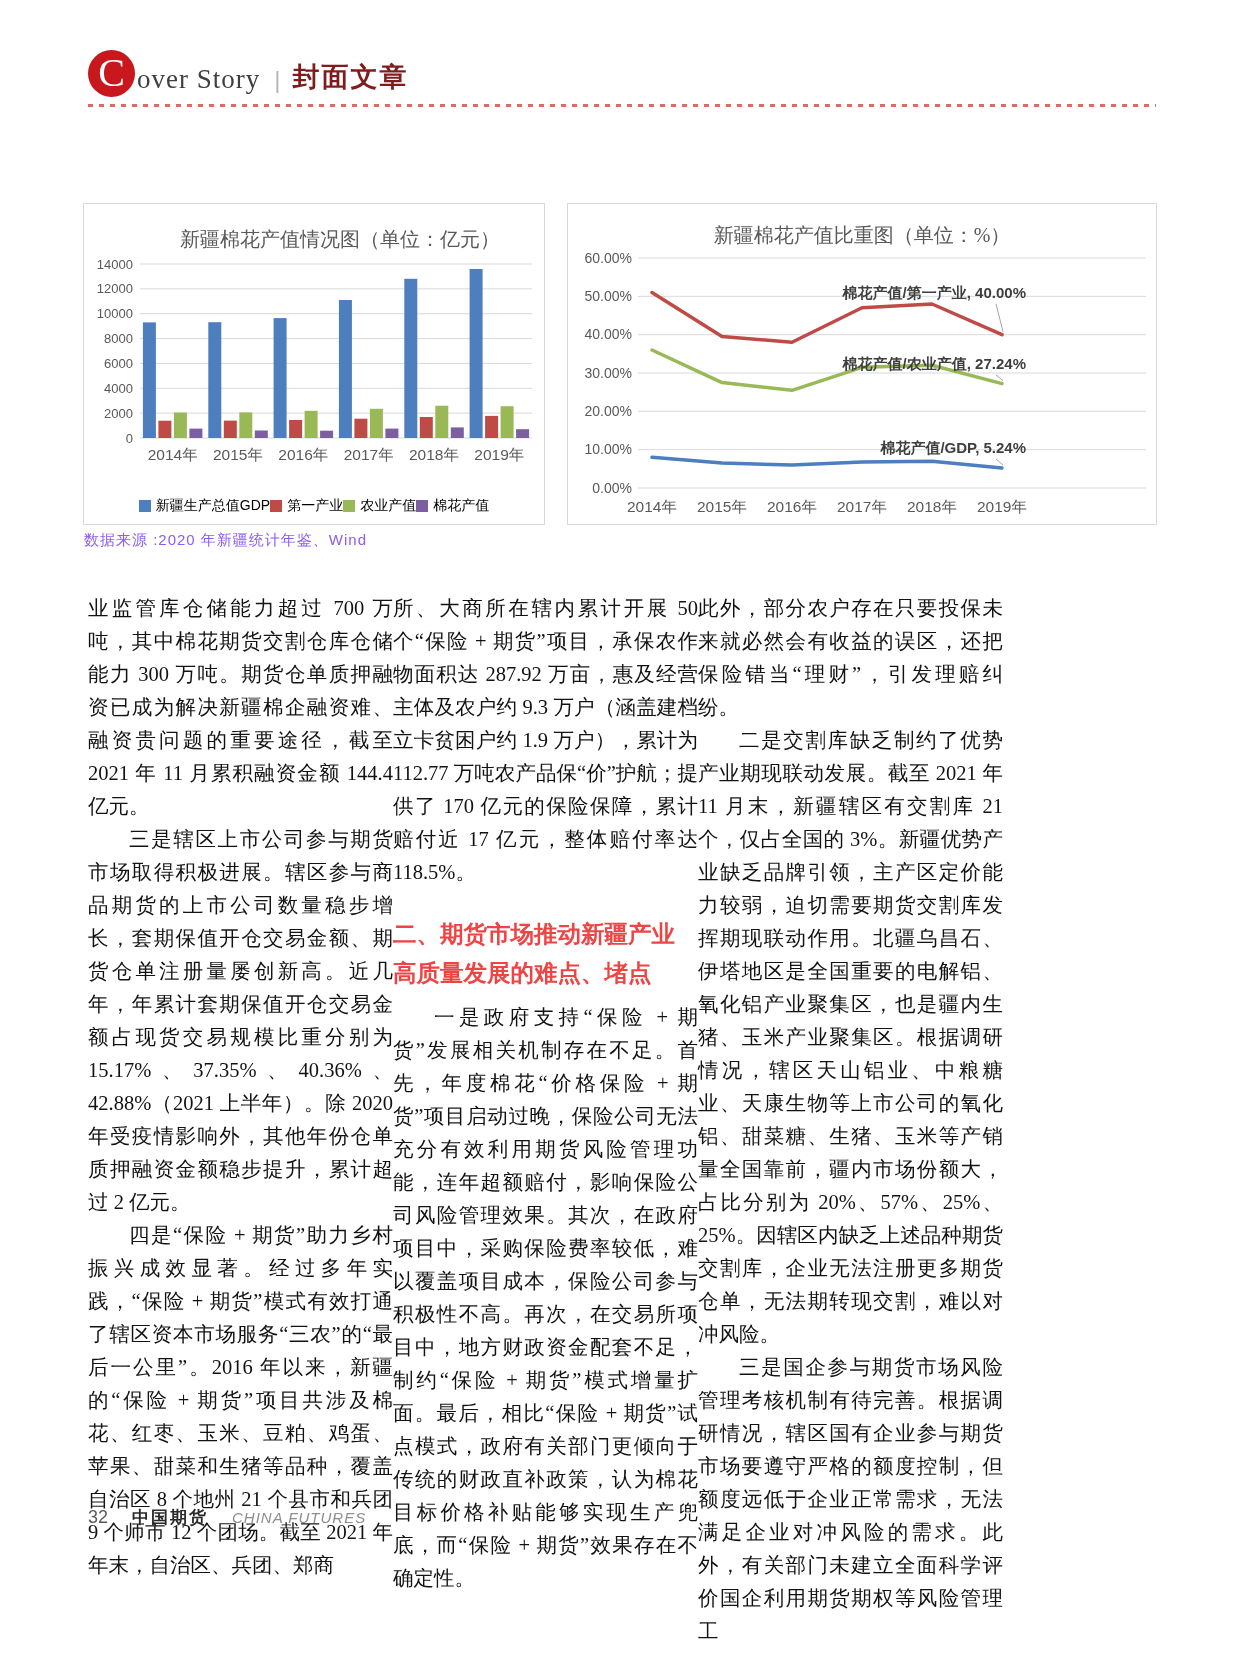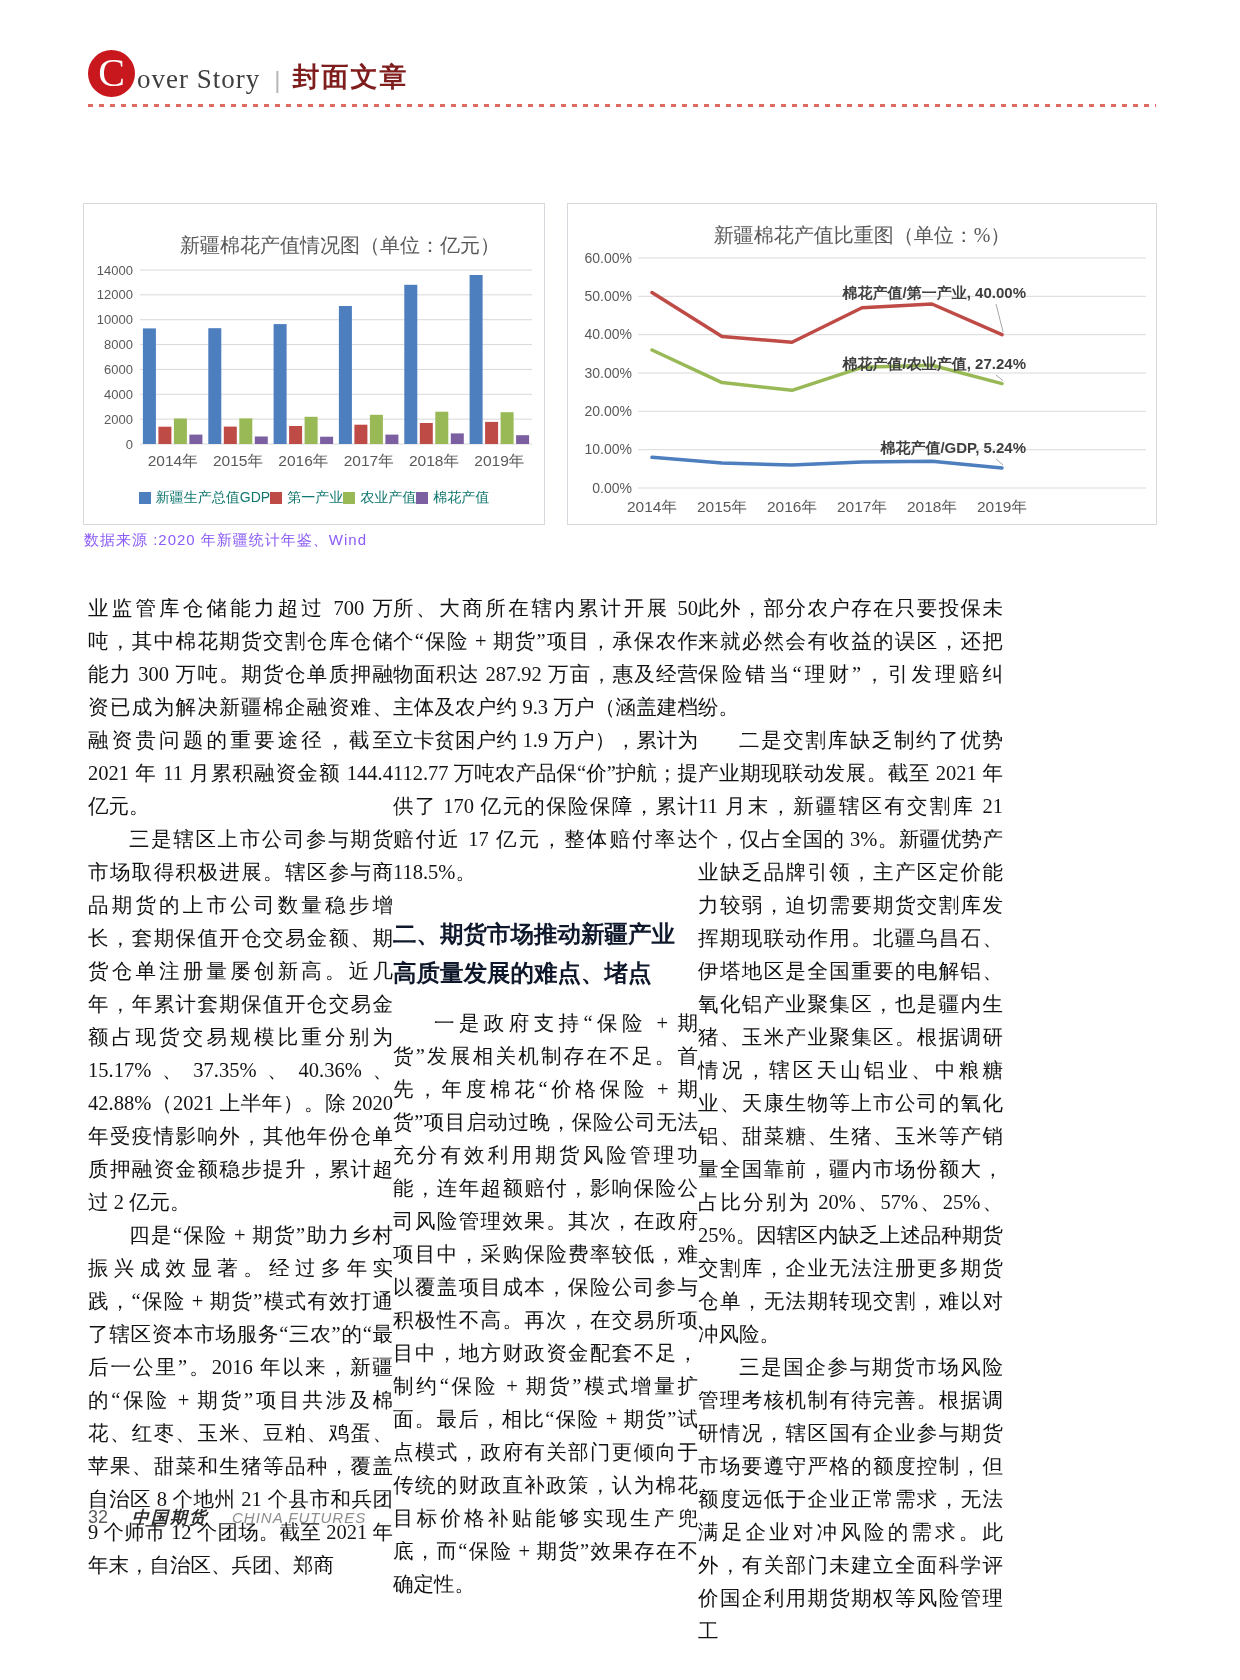--- a/index.html
+++ b/index.html
@@ -16,42 +16,42 @@
                padding-bottom:2px;}
   .hdr-divider{font-size:24px;color:#b7b7b7;padding:0 10px 3px 12px;font-family:"Liberation Sans",sans-serif;}
   .section-cn{font-family:"Liberation Sans",sans-serif;font-weight:bold;font-size:27px;color:#7f1d1d;
               padding-bottom:2px;letter-spacing:2px;}
   .dashed-rule{margin-top:7px;height:3px;
         background-image:repeating-linear-gradient(to right,#de6a62 0 5px,transparent 5px 11px);}
 
   
   .charts{position:absolute;left:83px;top:203px;display:flex;gap:22px;}
   figure{margin:0;border:1px solid #d5d8dd;background:#fff;box-sizing:border-box;}
-  #fig-bar{width:462px;height:322px;padding-top:12px;}
+  #fig-bar{width:462px;height:322px;padding-top:6px;}
   #fig-line{width:590px;height:322px;padding-top:2px;}
-  .legend{display:flex;justify-content:center;gap:0;margin-top:3px;
-          font-family:"Liberation Sans",sans-serif;font-size:14px;color:#0f766e;}
+  .legend{display:flex;justify-content:center;gap:0;margin-top:17px;
+          font-family:"Liberation Sans",sans-serif;font-size:14px;color:#000000;}
   .legend span{display:flex;align-items:center;gap:5px;white-space:nowrap;}
   .legend i{display:inline-block;width:12px;height:12px;}
   .source-note{position:absolute;left:84px;top:531px;font-family:"Liberation Sans",sans-serif;
                font-size:15px;color:#8b5cf6;letter-spacing:1px;}
 
   
   .columns{position:absolute;left:88px;top:592px;display:flex;}
   .col{width:305px;font-size:20.5px;line-height:33px;text-align:justify;color:#121212;}
   .col p{margin:0;}
   .col p.indent{text-indent:2em;}
-  .section-heading{font-family:"Liberation Sans",sans-serif;font-weight:bold;color:#0f172a;
-                   font-size:23.5px;line-height:39px;margin:26px 0 14px 0;text-align:left;}
+  .section-heading{font-family:"Liberation Sans",sans-serif;font-weight:bold;color:#ef4444;
+                   font-size:23.5px;line-height:39px;margin:26px 0 8px 0;text-align:left;}
 
   
   .footer{position:absolute;left:88px;top:1506px;display:flex;align-items:baseline;gap:24px;
           font-family:"Liberation Sans",sans-serif;}
   .page-num{font-size:18px;color:#5a5a5a;}
-  .mag-cn{font-size:17px;font-weight:bold;color:#2a2a2a;letter-spacing:2px;font-style:italic;}
+  .mag-cn{font-size:17px;font-weight:bold;color:#2a2a2a;letter-spacing:2px;}
   .mag-en{font-size:15px;font-style:italic;color:#8d8d8d;letter-spacing:1px;}
 </style>
 </head>
 <body>
 
 <div class="page">
 
   <div class="header">
     <div class="header-row">
       <div class="c-badge">C</div>

